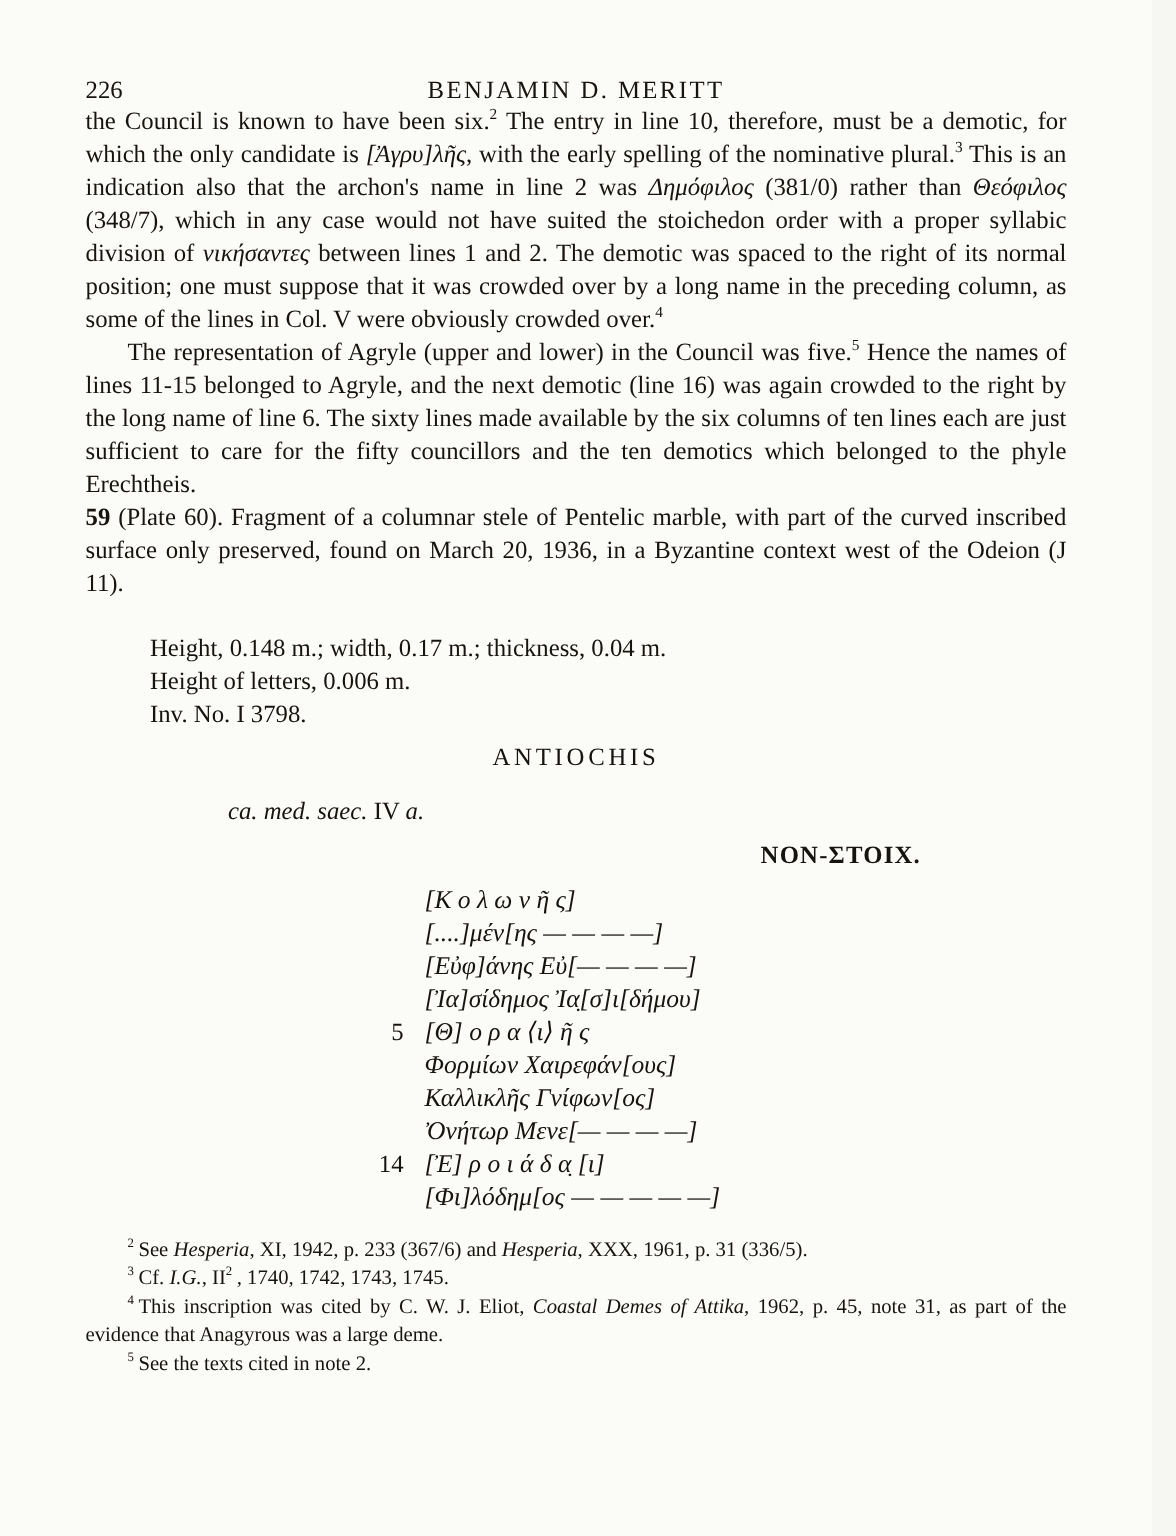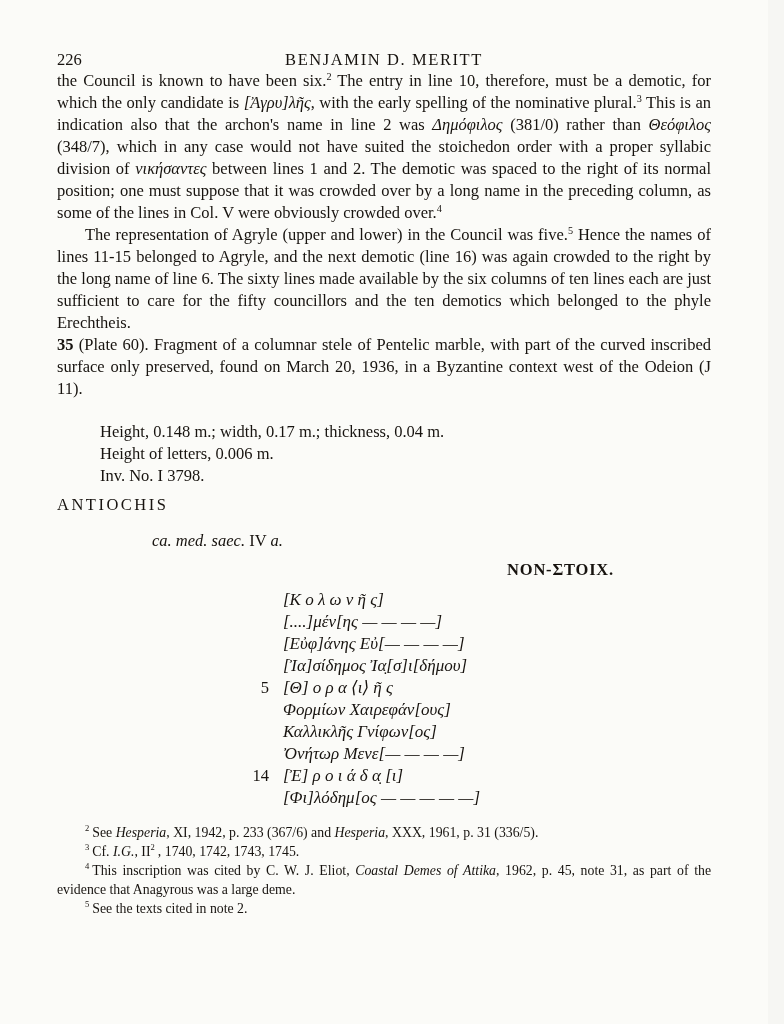--- a/index.html
+++ b/index.html
@@ -41,21 +41,21 @@
 
   .measurements {
     margin: 21px 0 0 43px;
     font-size: 16.5px;
     line-height: 22px;
   }
   .measurements div { white-space: nowrap; }
 
   .insc-heading {
     margin-top: 8px;
-    text-align: left;
+    text-align: center;
     font-size: 16.5px;
     letter-spacing: 2.5px;
   }
   .dateline {
     margin-top: 15px;
     display: flex;
     justify-content: space-between;
     padding: 0 97px 0 95px;
     font-size: 16.5px;
     line-height: 22px;
@@ -97,21 +97,21 @@
 
   <div class="pg-header">
     <span class="pg-num">226</span>
     <div class="running-head">BENJAMIN D. MERITT</div>
   </div>
 
   <p class="body-para mt-para1"><span>the Council is known to have been six.</span><sup>2</sup><span> The entry in line 10, therefore, must be a demotic, for which the only candidate is </span><span class="seg-g">[Ἀγρυ]λῆς</span><span>, with the early spelling of the nominative plural.</span><sup>3</sup><span> This is an indication also that the archon's name in line 2 was </span><span class="seg-g">Δημόφιλος</span><span> (381/0) rather than </span><span class="seg-g">Θεόφιλος</span><span> (348/7), which in any case would not have suited the stoichedon order with a proper syllabic division of </span><span class="seg-g">νικήσαντες</span><span> between lines 1 and 2. The demotic was spaced to the right of its normal position; one must suppose that it was crowded over by a long name in the preceding column, as some of the lines in Col. V were obviously crowded over.</span><sup>4</sup></p>
 
   <p class="body-para mt-para2 indent"><span>The representation of Agryle (upper and lower) in the Council was five.</span><sup>5</sup><span> Hence the names of lines 11-15 belonged to Agryle, and the next demotic (line 16) was again crowded to the right by the long name of line 6. The sixty lines made available by the six columns of ten lines each are just sufficient to care for the fifty councillors and the ten demotics which belonged to the phyle Erechtheis.</span></p>
 
-  <p class="body-para mt-entry"><span class="seg-b">35</span><span> (Plate 60). Fragment of a columnar stele of Pentelic marble, with part of the curved inscribed surface only preserved, found on March 20, 1936, in a Byzantine context west of the Odeion (J 11).</span></p>
+  <p class="body-para mt-entry"><span class="seg-b">59</span><span> (Plate 60). Fragment of a columnar stele of Pentelic marble, with part of the curved inscribed surface only preserved, found on March 20, 1936, in a Byzantine context west of the Odeion (J 11).</span></p>
 
   <div class="measurements">
     <div>Height, 0.148 m.; width, 0.17 m.; thickness, 0.04 m.</div>
     <div>Height of letters, 0.006 m.</div>
     <div>Inv. No. I 3798.</div>
   </div>
 
   <div class="insc-heading">ANTIOCHIS</div>
 
   <div class="dateline">

